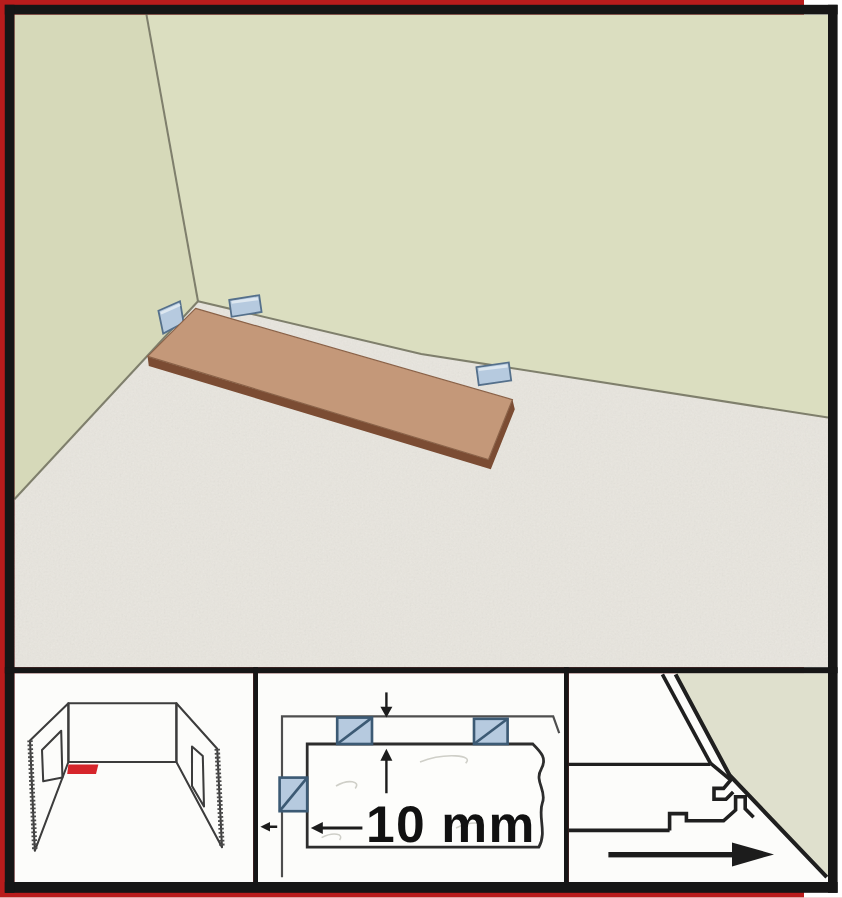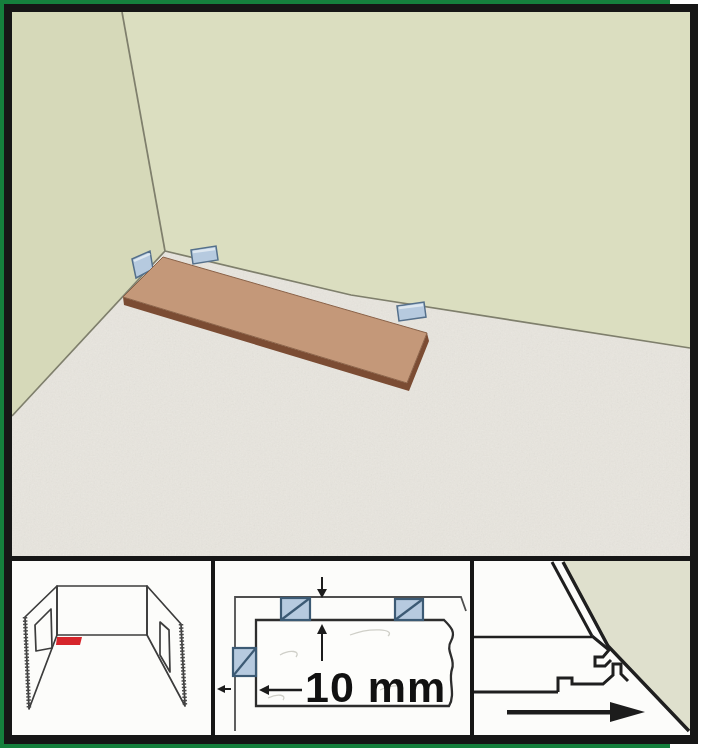--- a/index.html
+++ b/index.html
@@ -1,18 +1,18 @@
 <!DOCTYPE html>
 <html><head>
 <meta charset="utf-8">
 <style>
   html, body { margin: 0; padding: 0; background: #ffffff; }
   .stage {
     width: 670px; height: 748px; position: relative;
-    background: #15803d;
+    background: #b91c1c;
     font-family: "Liberation Sans", sans-serif;
     text-align: right;
   }
   svg { display: block; }
   text.measure {
     font-family: "Liberation Sans", sans-serif;
     font-weight: 700;
     fill: #111111;
     letter-spacing: 1px;
   }

